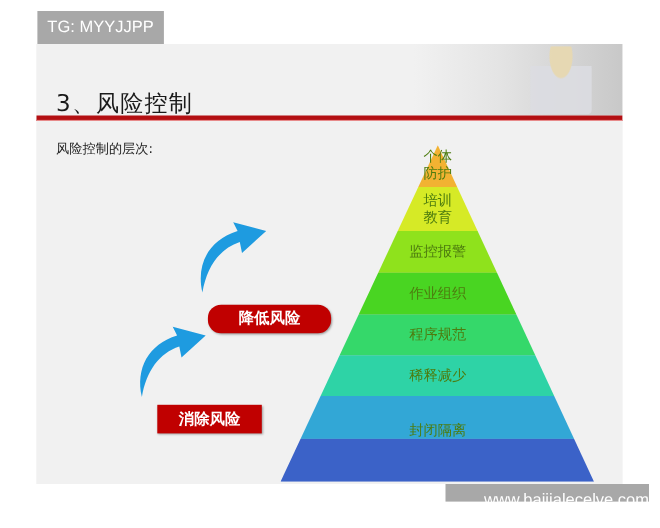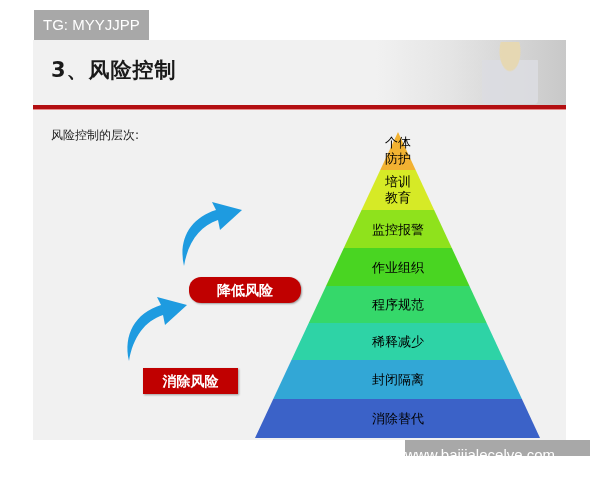--- a/index.html
+++ b/index.html
@@ -4,31 +4,31 @@
 <style>
   html, body { margin:0; padding:0; }
   body { width:600px; height:480px; background:#ffffff; position:relative; overflow:hidden; font-family:"DejaVu Sans", sans-serif; }
   .slide { position:absolute; left:33px; top:40px; width:533px; height:400px; background:#f1f1f1; overflow:hidden; }
   .header-photo { position:absolute; right:0; top:0; width:190px; height:65px;
     background: linear-gradient(90deg, rgba(241,241,241,1) 0%, rgba(220,220,220,0.6) 40%, rgba(190,190,190,0.8) 100%); }
   .photo-figure { position:absolute; right:28px; top:2px; width:56px; height:62px;
     background: radial-gradient(ellipse at 50% 15%, #e8d9b0 0 10px, transparent 11px),
                 linear-gradient(180deg, transparent 0 18px, #dcdde2 18px 62px);
     border-radius: 20px 20px 4px 4px; opacity:0.9; }
-  .slide-title { position:absolute; left:18px; top:16px; font-size:21px; font-weight:bold; color:#1a1a1a; letter-spacing:1px; }
+  .slide-title { position:absolute; left:18px; top:40px; font-size:21px; font-weight:normal; color:#1a1a1a; letter-spacing:1px; }
   .red-rule { position:absolute; left:0; top:65px; width:533px; height:4px; background:#b30f12; border-bottom:1px solid #e78a8a; }
   .subtitle { position:absolute; left:18px; top:87px; font-size:12px; color:#222; }
   .step-box { position:absolute; background:#c00000; color:#fff; font-weight:bold; font-size:14px;
     text-align:center; line-height:26px; height:26px; box-shadow:1px 1px 2px rgba(0,0,0,0.35); }
   .arrow { position:absolute; }
   .pyramid { position:absolute; left:0; top:0; width:533px; height:400px; }
-  .layer-label { position:absolute; width:120px; text-align:center; font-size:13px; color:#000000; line-height:16px; }
+  .layer-label { position:absolute; width:120px; text-align:center; font-size:13px; color:#4d7c0f; line-height:16px; }
   .badge { position:absolute; background:#a8a8a8; color:#fff; font-family:"Liberation Sans", sans-serif; font-size:15px; }
   .badge-tl { left:10px; top:10px; height:30px; line-height:30px; padding:0 9px;margin-left:24px; }
-  .badge-br { left:405px; top:440px; height:16px; line-height:30px; width:185px; text-align:left; }
+  .badge-br { left:405px; top:440px; height:16px; line-height:30px; width:185px; text-align:right; }
 </style>
 </head>
 <body>
 
 <div class="slide">
   <div class="header-photo">
     <div class="photo-figure"></div>
   </div>
   <div class="slide-title">3、风险控制</div>
   <div class="red-rule"></div>
@@ -71,18 +71,17 @@
     <div>防护</div>
   </div>
   <div class="layer-label" style="left:305px;top:134px;font-family:Liberation Serif, serif;">
     <div>培训</div>
     <div>教育</div>
   </div>
   <div class="layer-label" style="left:305px;top:182px;">监控报警</div>
   <div class="layer-label" style="left:305px;top:220px;">作业组织</div>
   <div class="layer-label" style="left:305px;top:257px;">程序规范</div>
   <div class="layer-label" style="left:305px;top:294px;">稀释减少</div>
-  <div class="layer-label" style="left:305px;top:332px;text-align:center;">封闭隔离</div>
-  <div class="layer-label" style="left:305px;top:371px;">消除替代</div>
+  <div class="layer-label" style="left:305px;top:344px;text-align:center;">封闭隔离</div>
 </div>
 
 <div class="badge badge-tl">TG: MYYJJPP</div>
 <div class="badge badge-br">www.baijialecelve.com</div>
 
 </body></html>

